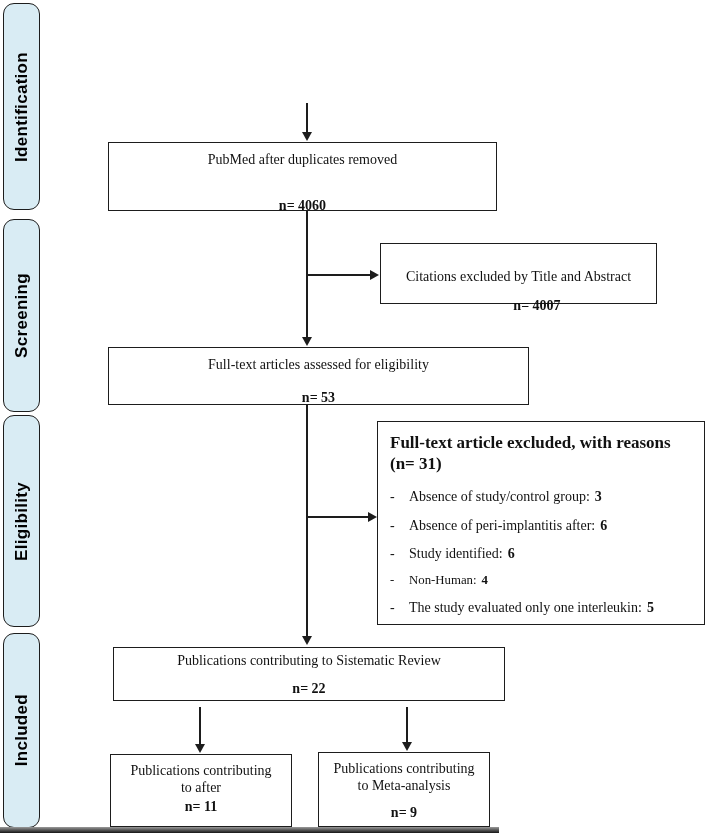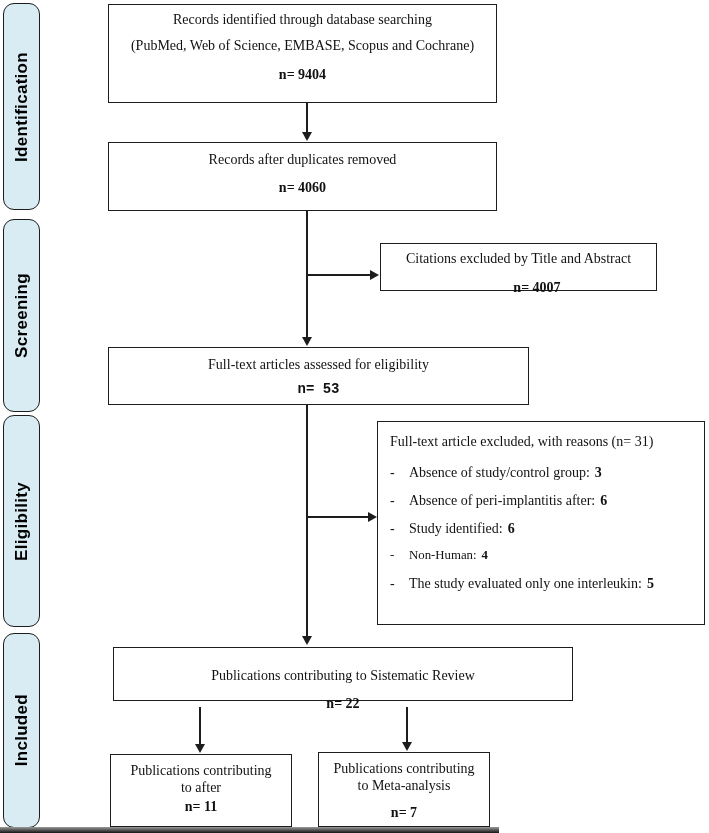--- a/index.html
+++ b/index.html
@@ -19,33 +19,33 @@
 
   
   .fbox{position:absolute;background:#fff;border:1.8px solid #1d1d1d;box-sizing:border-box;
         display:flex;flex-direction:column;align-items:center;text-align:center;
         font-size:14px;line-height:1.22;}
   .nline{font-weight:bold;}
   #box-identified{left:108px;top:4px;width:389px;height:99px;padding:6px 18px 0;}
   #box-identified .l2{margin-top:9px;}
   #box-identified .nline{margin-top:12px;}
   #box-duplicates{left:108px;top:142px;width:389px;height:69px;padding-top:8px;}
-  #box-duplicates .nline{margin-top:11px;}
-  #box-title-abstract{left:380px;top:243px;width:277px;height:48px;padding-top:6px;}
+  #box-duplicates .nline{margin-top:29px;}
+  #box-title-abstract{left:380px;top:243px;width:277px;height:61px;padding-top:24px;}
   #box-title-abstract .nline{margin-top:12px;margin-left:37px;}
   #box-fulltext{left:108px;top:347px;width:421px;height:58px;padding-top:8px;}
-  #box-fulltext .nline{margin-top:8px;font-family:Liberation Mono, monospace;}
+  #box-fulltext .nline{margin-top:16px;}
   #box-excluded{left:377px;top:421px;width:328px;height:204px;align-items:flex-start;
                 text-align:left;padding:11px 8px 0 12px;}
-  #box-excluded .title{font-weight:normal;font-size:14px;margin-bottom:14px;}
+  #box-excluded .title{font-weight:bold;font-size:17px;margin-bottom:14px;}
   .reason{display:flex;margin-bottom:11px;font-size:14px;align-items:baseline;}
   .reason:nth-child(4){font-size:12.8px;}
   .reason .dash{flex:0 0 19px;}
   .reason b{margin-left:5px;}
-  #box-review{left:113px;top:647px;width:460px;height:54px;padding-top:19px;}
+  #box-review{left:113px;top:647px;width:392px;height:54px;padding-top:4px;}
   #box-review .nline{margin-top:11px;}
   #box-ratios{left:110px;top:754px;width:182px;height:73px;padding-top:7px;}
   #box-ratios .nline{margin-top:2px;}
   #box-meta{left:318px;top:752px;width:172px;height:75px;padding-top:7px;}
   #box-meta .nline{margin-top:10px;}
 
   
   .vline{position:absolute;width:2px;background:#1d1d1d;}
   .hline{position:absolute;height:2px;background:#1d1d1d;}
   .head-down{position:absolute;width:0;height:0;border-left:5px solid transparent;
@@ -68,28 +68,23 @@
   <div class="stage" id="stage-screening">
     <span>Screening</span>
   </div>
   <div class="stage" id="stage-eligibility">
     <span>Eligibility</span>
   </div>
   <div class="stage" id="stage-included">
     <span>Included</span>
   </div>
 
-  <div class="fbox" id="box-identified">
-    <div class="l1">Records identified through database searching</div>
-    <div class="l2">(PubMed, Web of Science, EMBASE, Scopus and Cochrane)</div>
-    <div class="nline">n= 9404</div>
-  </div>
 
   <div class="fbox" id="box-duplicates">
-    <div>Records after duplicates removed</div>
+    <div>PubMed after duplicates removed</div>
     <div class="nline">n= 4060</div>
   </div>
 
   <div class="fbox" id="box-title-abstract">
     <div>Citations excluded by Title and Abstract</div>
     <div class="nline">n= 4007</div>
   </div>
 
   <div class="fbox" id="box-fulltext">
     <div>Full-text articles assessed for eligibility</div>
@@ -134,21 +129,21 @@
 
   <div class="fbox" id="box-ratios">
     <div>Publications contributing</div>
     <div>to after</div>
     <div class="nline">n= 11</div>
   </div>
 
   <div class="fbox" id="box-meta">
     <div>Publications contributing</div>
     <div>to Meta-analysis</div>
-    <div class="nline">n= 7</div>
+    <div class="nline">n= 9</div>
   </div>
 
   <div class="vline" style="left:306px;top:103px;height:30px;"></div>
   <div class="head-down" style="left:302px;top:132px;"></div>
 
   <div class="vline" style="left:306px;top:211px;height:126px;"></div>
   <div class="head-down" style="left:302px;top:337px;"></div>
 
   <div class="hline" style="left:307px;top:274px;width:64px;"></div>
   <div class="head-right" style="left:370px;top:270px;"></div>

